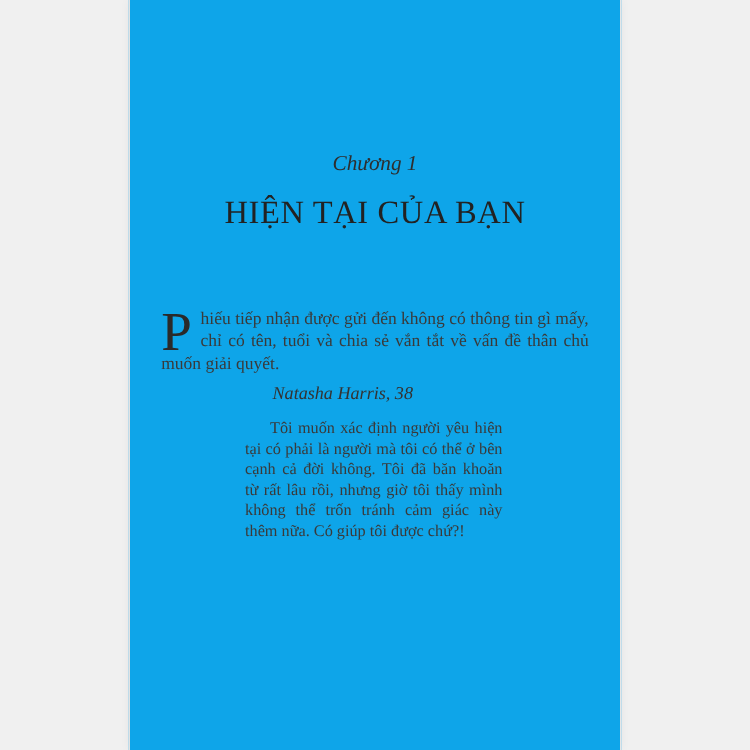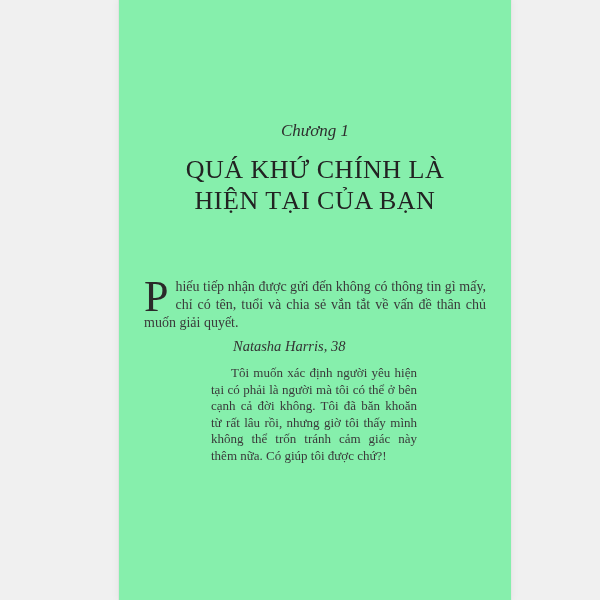--- a/index.html
+++ b/index.html
@@ -14,25 +14,25 @@
   }
   .canvas {
     position: relative;
     width: 600px;
     height: 600px;
     background: #f0f0f0;
     overflow: hidden;
   }
   .page {
     position: absolute;
-    left: 118px;
+    left: 103px;
     top: 0;
     width: 394px;
     height: 600px;
-    background: #86efac;
+    background: #0ea5e9;
     box-sizing: border-box;
     padding: 0 25px;
     border-left: 1px solid #e2e2e2;
     border-right: 1px solid #e6e6e6;
     box-shadow: 0 0 8px rgba(0,0,0,0.05);
     color: #3a3a3a;
   }
   .chapter-label {
     margin-top: 121px;
     text-align: center;
@@ -91,21 +91,20 @@
 </style>
 </head>
 <body>
 
 <div class="canvas">
   <div class="page">
 
     <div class="chapter-label">Chương 1</div>
 
     <h1 class="title">
-      <span class="title-line">QUÁ KHỨ CHÍNH LÀ</span>
       <span class="title-line">HIỆN TẠI CỦA BẠN</span>
     </h1>
 
     <p class="para para-intro"><span class="drop-cap">P</span><span>hiếu tiếp nhận được gửi đến không có thông tin gì mấy, chỉ có tên, tuổi và chia sẻ vắn tắt về vấn đề thân chủ muốn giải quyết.</span></p>
 
     <div class="attribution">Natasha Harris, 38</div>
 
     <div class="quote">Tôi muốn xác định người yêu hiện tại có phải là người mà tôi có thể ở bên cạnh cả đời không. Tôi đã băn khoăn từ rất lâu rồi, nhưng giờ tôi thấy mình không thể trốn tránh cảm giác này thêm nữa. Có giúp tôi được chứ?!</div>
 
 

